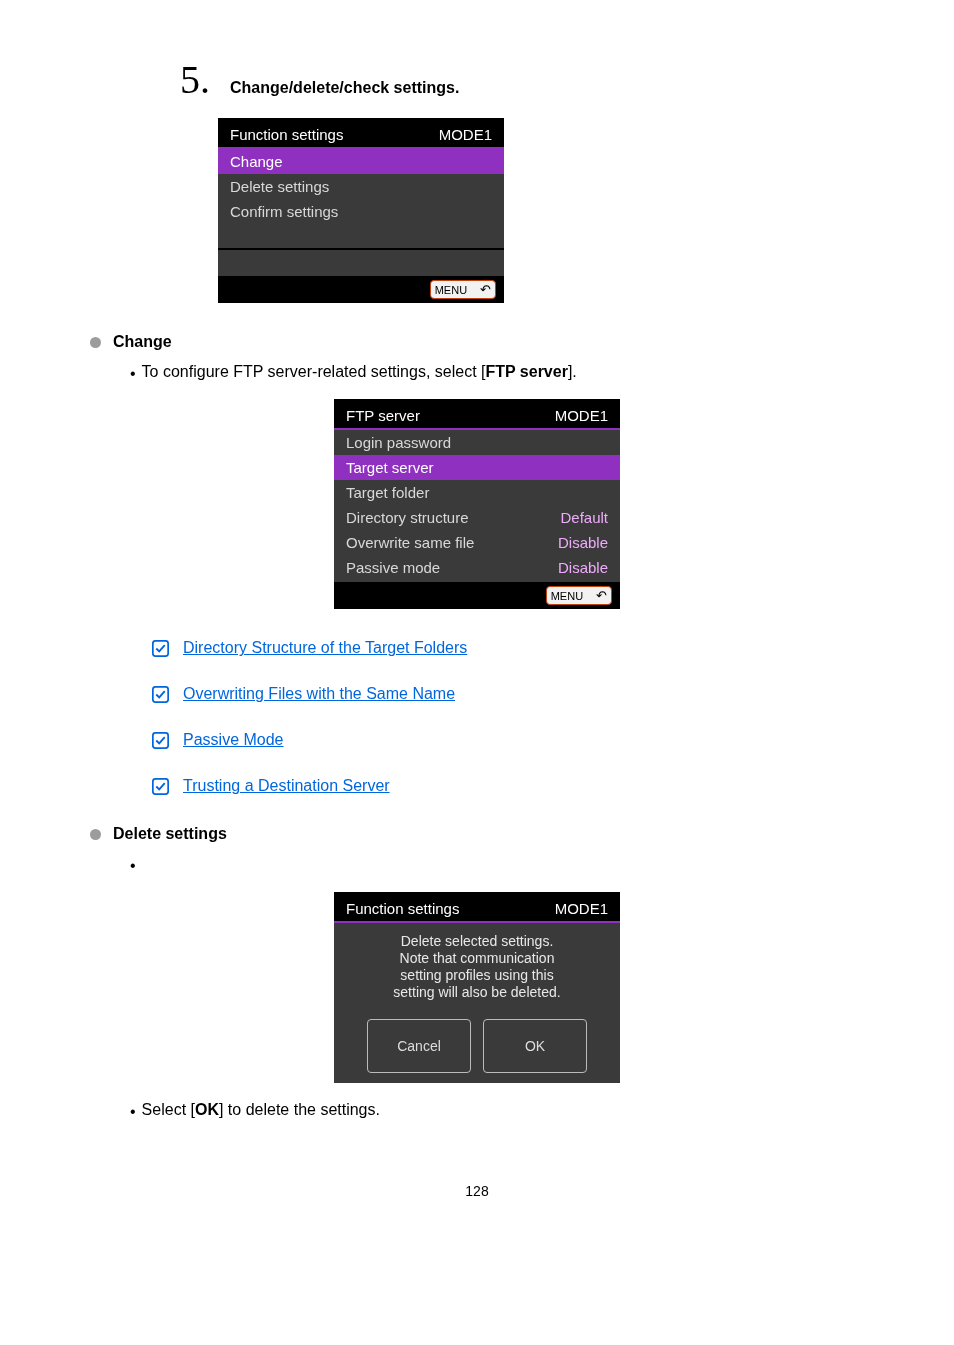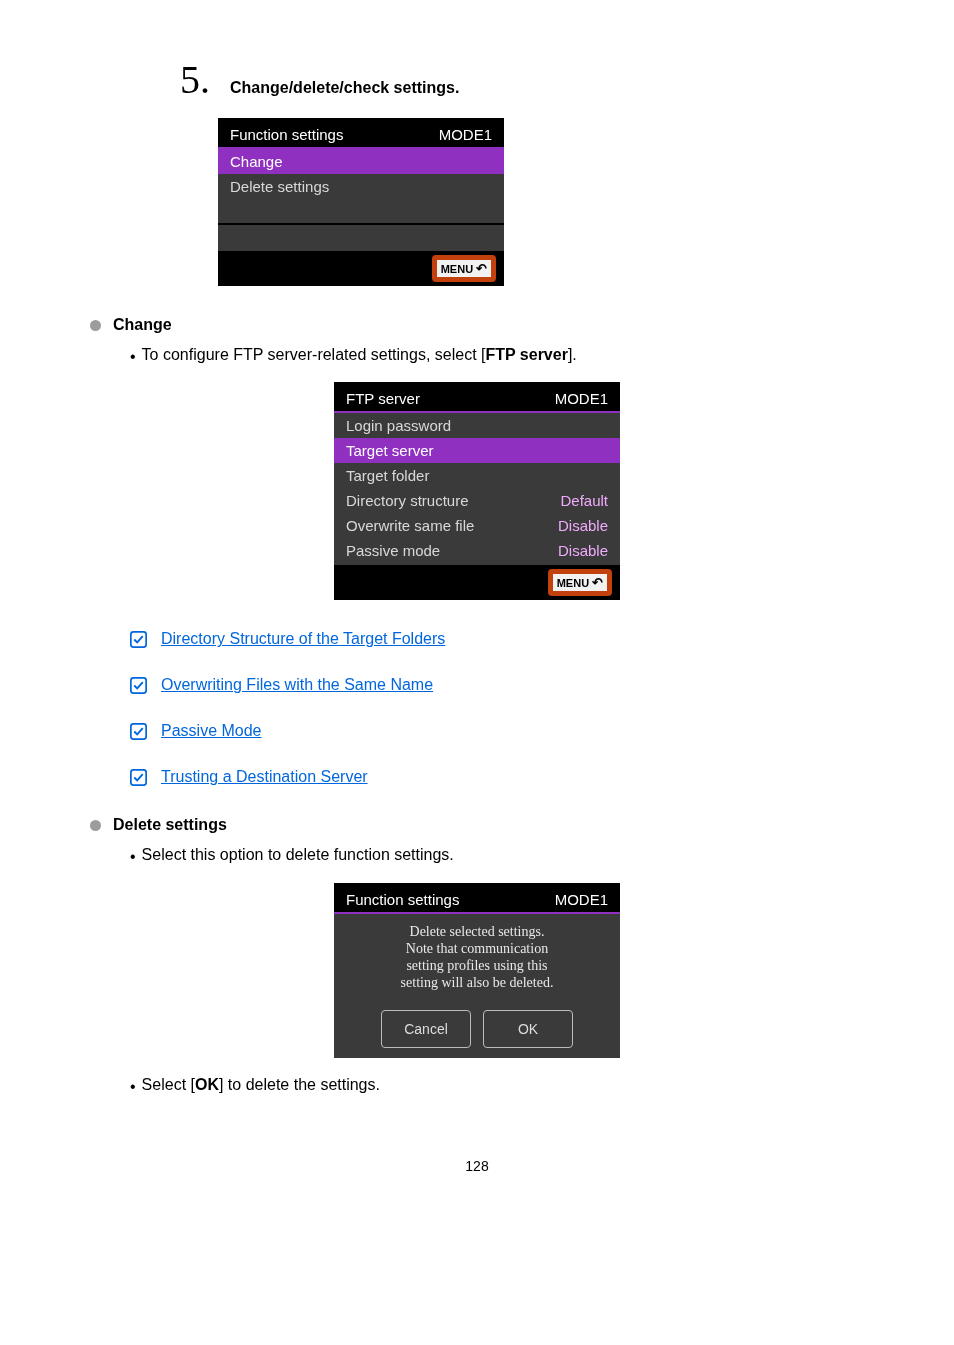--- a/index.html
+++ b/index.html
@@ -62,27 +62,27 @@
     .ss-spacer { height: 24px; background: #3a3a3a; }
     .ss-stripe { height: 2px; background: #000; }
     .ss-footer {
       background: #000;
       text-align: right;
       padding: 4px 8px;
     }
     .menu-badge {
       display: inline-flex;
       align-items: center;
-      gap: 3px;
-      border: 5px solid #c2410c;
+      gap: 13px;
+      border: 1px solid #c2410c;
       border-radius: 4px;
       background: #f2f2f2;
       color: #000;
       font-size: 11px;
-      font-weight: bold;
+      font-weight: normal;
       padding: 1px 4px;
     }
     .menu-badge .u { font-size: 13px; }
     .sec-row {
       display: flex;
       align-items: center;
       gap: 12px;
       margin-top: 30px;
       margin-bottom: 10px;
     }
@@ -104,21 +104,21 @@
     .sub-bullet .dot { margin-top: 2px; }
     .screenshot.center {
       margin-left: auto;
       margin-right: auto;
       display: block;
     }
     .link-row {
       display: flex;
       align-items: center;
       gap: 14px;
-      margin-left: 40px;
+      margin-left: 62px;
       margin-bottom: 28px;
     }
     .link-icon {
       width: 17px;
       height: 17px;
       flex-shrink: 0;
     }
     .link-text {
       color: #0066dd;
       text-decoration: underline;
@@ -129,34 +129,34 @@
       margin: 0 auto 16px auto;
       font-size: 14px;
     }
     .dialog-body {
       background: #3a3a3a;
       border-top: 2px solid #9030c0;
       padding: 10px 16px 18px 16px;
       color: #e8e8e8;
       text-align: center;
     }
-    .dialog-body .ln { margin-bottom: 1px; font-size: 14px; font-family: Liberation Serif, serif; }
+    .dialog-body .ln { margin-bottom: 1px; font-size: 14px; }
     .dialog-btns {
       display: flex;
       justify-content: center;
       gap: 12px;
       padding: 0 14px 10px 14px;
       background: #3a3a3a;
     }
     .dbtn {
       border: 1px solid #bbb;
       border-radius: 4px;
       color: #ddd;
-      padding: 10px 0;
-      width: 90px;
+      padding: 18px 0;
+      width: 104px;
       text-align: center;
       font-size: 14px;
       background: #3a3a3a;
     }
     .pagenum {
       text-align: center;
       font-size: 14px;
       margin-top: 60px;
     }
     .bold { font-weight: bold; }
@@ -173,20 +173,23 @@
   <div class="ss-header">
     <span>Function settings</span>
     <span>MODE1</span>
   </div>
   <div class="ss-list">
     <div class="ss-row sel">
         <span>Change</span>
       </div>
     <div class="ss-row">
         <span>Delete settings</span>
+      </div>
+    <div class="ss-row">
+        <span>Confirm settings</span>
       </div>
     <div class="ss-spacer"></div>
     <div class="ss-stripe"></div>
     <div class="ss-spacer"></div>
   </div>
   <div class="ss-footer">
     <span class="menu-badge">
       <span>MENU</span>
       <span class="u">↶</span>
     </span>
@@ -271,21 +274,20 @@
   </svg>
   <span class="link-text">Trusting a Destination Server</span>
 </div>
 
 <div class="sec-row">
   <div class="bullet-round"></div>
   <div class="sec-title">Delete settings</div>
 </div>
 <div class="sub-bullet">
   <span class="dot">•</span>
-  <span>Select this option to delete function settings.</span>
 </div>
 
 <div class="dialog">
   <div class="ss-header">
     <span>Function settings</span>
     <span>MODE1</span>
   </div>
   <div class="dialog-body">
     <div class="ln">Delete selected settings.</div>
     <div class="ln">Note that communication</div>

